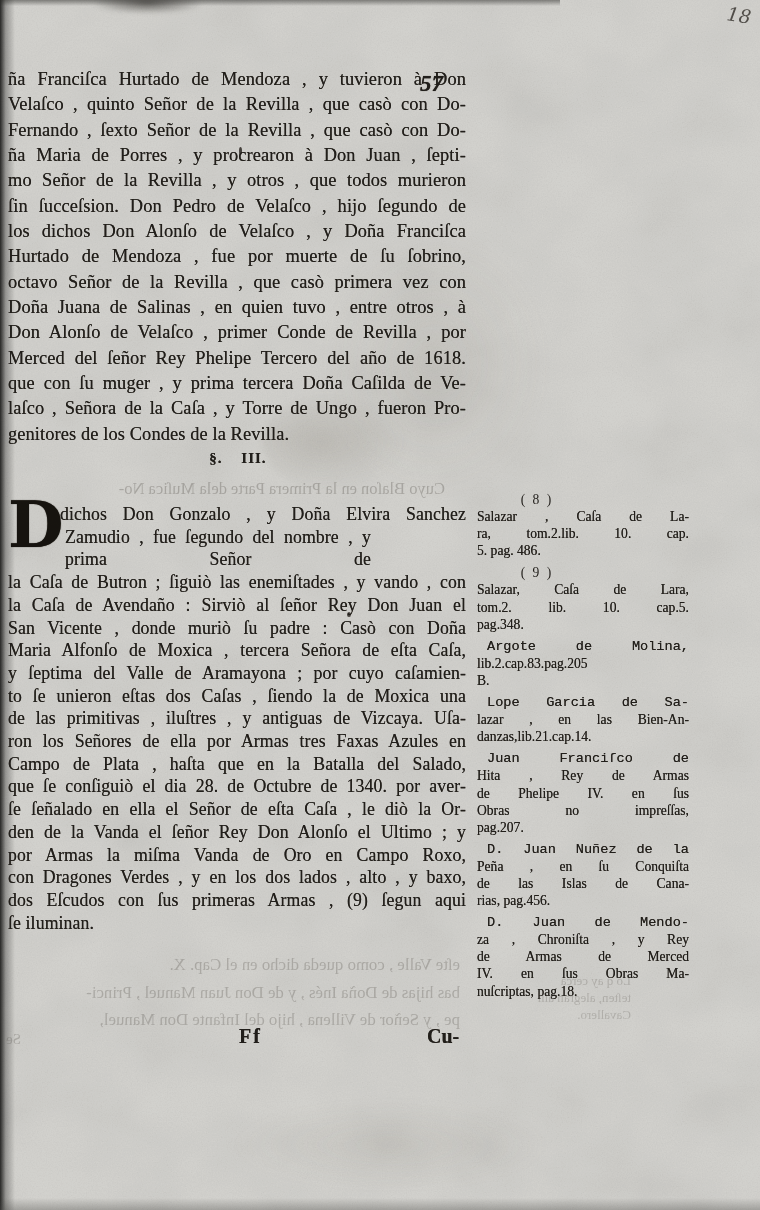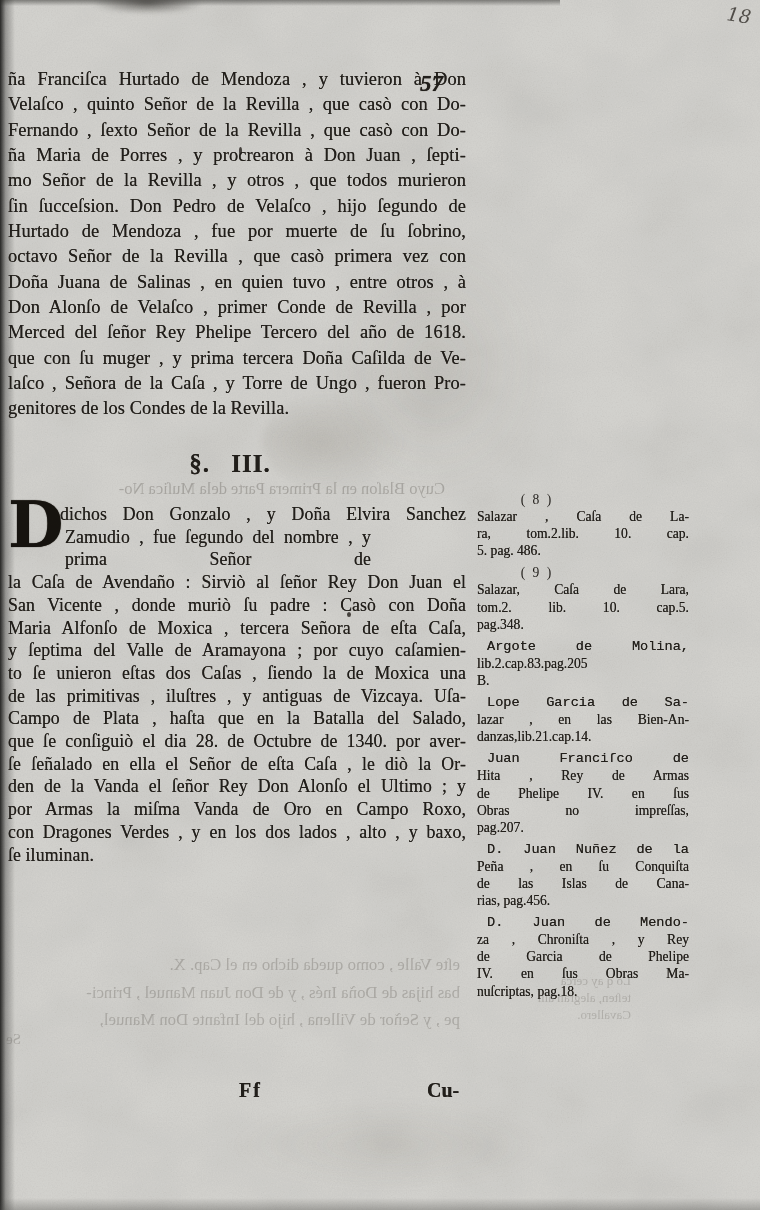--- a/index.html
+++ b/index.html
@@ -26,22 +26,22 @@
   .p1 .ln:last-child, .p2 .ln:last-child { text-align-last: left; }
   .p2 .ln:nth-child(1) { padding-left: 52px; }
   .p2 .ln:nth-child(2) { padding-left: 57px; padding-right: 95px; }
   .dropcap {
     position: absolute; left: 8px; top: 501px;
     font-family: "DejaVu Serif", serif;
     font-size: 64px; line-height: 0.74; font-weight: bold;
     color: #17140f; text-shadow: 0 0 1px rgba(20,15,8,0.9);
   }
   .heading {
-    position: absolute; left: 0; top: 450px; width: 444px;
-    text-align: center; font-size: 25px; font-weight: bold;
+    position: absolute; left: 8px; top: 450px; width: 444px;
+    text-align: center; font-size: 15px; font-weight: bold;
     word-spacing: 14px; letter-spacing: 1px;
     text-shadow: 0 0 0.6px rgba(25,20,12,0.8);
     padding-left: 16px;
   }
   .pagenum {
     position: absolute; left: 420px; top: 47px; width: 44px;
     font-size: 23px; font-weight: bold; font-style: italic; text-align: left;
     text-shadow: 0 0 0.8px rgba(25,20,12,0.85);
     margin-top: 24px;
   }
@@ -52,21 +52,21 @@
     transform: rotate(9deg);
   }
   
   .margin { left: 477px; top: 491px; width: 212px; font-size: 13.6px; line-height: 17.1px; }
   .note { margin-bottom: 5px; }
   .note .ref { text-align: center; padding-right: 92px; letter-spacing: 2px; }
   .note.no-ref .ln:first-child { text-indent: 10px; font-family: Liberation Mono, monospace; }
   .note .ln:last-child { text-align-last: left; }
   
   .sig, .catch {
-    position: absolute; top: 1079px; font-size: 20px; font-weight: bold;
+    position: absolute; top: 1025px; font-size: 20px; font-weight: bold;
     letter-spacing: 2px; text-shadow: 0 0 0.6px rgba(25,20,12,0.8);
   }
   .sig { left: 239px; }
   .catch { left: 427px; letter-spacing: 0; }
   
   .mirror { transform: scaleX(-1); color: #5d5952; filter: blur(0.45px); }
   .bleed-mid {
     position: absolute; left: 5px; top: 479px; width: 440px;
     font-size: 16.5px; opacity: 0.33;
   }
@@ -122,52 +122,56 @@
   <div class="pagenum">57</div>
   <div class="folio">18</div>
 
   <div class="col p1">
       <div class="ln">ña Franciſca Hurtado de Mendoza , y tuvieron à Don</div>
       <div class="ln">Velaſco , quinto Señor de la Revilla , que casò con Do-</div>
       <div class="ln">Fernando , ſexto Señor de la Revilla , que casò con Do-</div>
       <div class="ln">ña Maria de Porres , y procrearon à Don Juan , ſepti-</div>
       <div class="ln">mo Señor de la Revilla , y otros , que todos murieron</div>
       <div class="ln">ſin ſucceſsion.  Don Pedro de Velaſco , hijo ſegundo de</div>
+      <div class="ln">los dichos Don Alonſo de Velaſco , y Doña Franciſca</div>
       <div class="ln">Hurtado de Mendoza , fue por muerte de ſu ſobrino,</div>
       <div class="ln">octavo Señor de la Revilla , que casò primera vez con</div>
       <div class="ln">Doña Juana de Salinas , en quien tuvo , entre otros , à</div>
       <div class="ln">Don Alonſo de Velaſco , primer Conde de Revilla , por</div>
       <div class="ln">Merced del ſeñor Rey Phelipe Tercero del año de 1618.</div>
       <div class="ln">que con ſu muger , y prima tercera Doña Caſilda de Ve-</div>
       <div class="ln">laſco , Señora de la Caſa , y Torre de Ungo , fueron Pro-</div>
       <div class="ln">genitores de los Condes de la Revilla.</div>
     </div>
 
   <div class="heading">§. III.</div>
 
   <div class="bleed-mid mirror">
     <div class="ln">Cuyo Blaſon en la Primera Parte dela Muſica No-</div>
   </div>
 
   <div class="dropcap">D</div>
   <div class="col p2">
       <div class="ln">dichos Don Gonzalo , y Doña Elvira Sanchez</div>
       <div class="ln">Zamudio , fue ſegundo del nombre , y prima Señor de</div>
+      <div class="ln">la Caſa de Butron ; ſiguiò las enemiſtades , y vando , con</div>
       <div class="ln">la Caſa de Avendaño : Sirviò al ſeñor Rey Don Juan el</div>
       <div class="ln">San Vicente , donde muriò ſu padre : Casò con Doña</div>
       <div class="ln">Maria Alfonſo de Moxica , tercera Señora de eſta Caſa,</div>
       <div class="ln">y ſeptima del Valle de Aramayona ; por cuyo caſamien-</div>
       <div class="ln">to ſe unieron eſtas dos Caſas , ſiendo la de Moxica una</div>
       <div class="ln">de las primitivas , iluſtres , y antiguas de Vizcaya. Uſa-</div>
+      <div class="ln">ron los Señores de ella por Armas tres Faxas Azules en</div>
       <div class="ln">Campo de Plata , haſta que en la Batalla del Salado,</div>
       <div class="ln">que ſe conſiguiò el dia 28. de Octubre de 1340. por aver-</div>
       <div class="ln">ſe ſeñalado en ella el Señor de eſta Caſa , le diò la Or-</div>
       <div class="ln">den de la Vanda el ſeñor Rey Don Alonſo el Ultimo ; y</div>
       <div class="ln">por Armas la miſma Vanda de Oro en Campo Roxo,</div>
       <div class="ln">con Dragones Verdes , y en los dos lados , alto , y baxo,</div>
+      <div class="ln">dos Eſcudos con ſus primeras Armas , (9) ſegun aqui</div>
       <div class="ln">ſe iluminan.</div>
     </div>
 
   <div class="col margin">
       <div class="note">
         <div class="ref">( 8 )</div>
         <div class="ln">Salazar , Caſa de La-</div>
         <div class="ln">ra, tom.2.lib. 10. cap.</div>
         <div class="ln">5. pag. 486.</div>
       </div>
@@ -196,21 +200,21 @@
       </div>
       <div class="note no-ref">
         <div class="ln">D. Juan Nuñez de la</div>
         <div class="ln">Peña , en ſu Conquiſta</div>
         <div class="ln">de las Islas de Cana-</div>
         <div class="ln">rias, pag.456.</div>
       </div>
       <div class="note no-ref">
         <div class="ln">D. Juan de Mendo-</div>
         <div class="ln">za , Chroniſta , y Rey</div>
-        <div class="ln">de Garcia de Phelipe</div>
+        <div class="ln">de Armas de Merced</div>
         <div class="ln">IV. en ſus Obras Ma-</div>
         <div class="ln">nuſcriptas, pag.18.</div>
       </div>
     </div>
 
   <div class="bleed-bottom mirror">
       <div class="ln">eſte Valle , como queda dicho en el Cap. X.</div>
       <div class="ln">bas hijas de Doña Inés , y de Don Juan Manuel , Princi-</div>
       <div class="ln">pe , y Señor de Villena , hijo del Infante Don Manuel,</div>
     </div>

